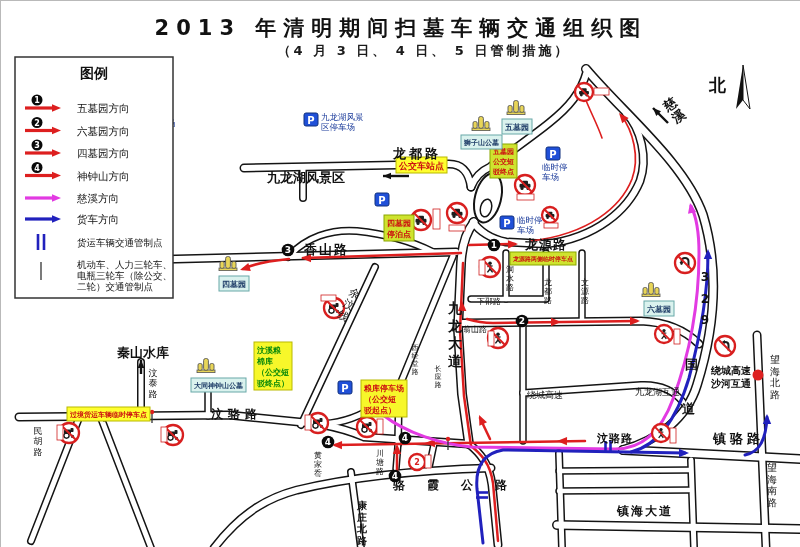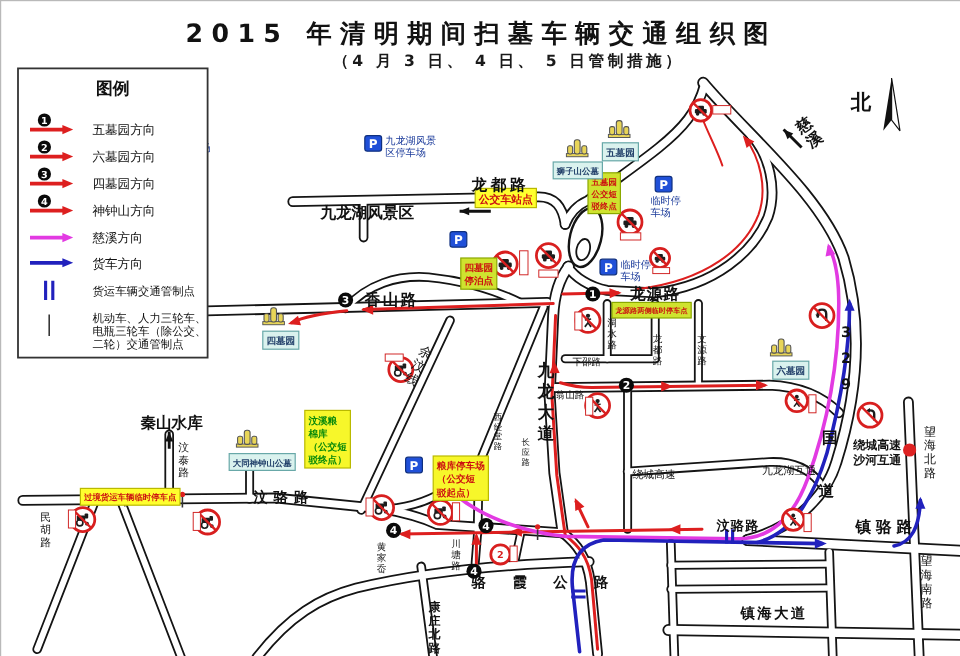--- a/index.html
+++ b/index.html
@@ -613,15 +613,15 @@
           <text x="76" y="245" font-size="9.5" fill="#111">货运车辆交通管制点</text>
         </g>
         <g>
           <line x1="40" y1="261" x2="40" y2="279" stroke="#333333" stroke-width="1.3"></line>
           <text x="76" y="267" font-size="9.5" fill="#111">机动车、人力三轮车、</text>
           <text x="76" y="278" font-size="9.5" fill="#111">电瓶三轮车（除公交、</text>
           <text x="76" y="289" font-size="9.5" fill="#111">二轮）交通管制点</text>
         </g>
       </g>
     </svg>
-  <div class="title">2015 年清明期间扫墓车辆交通组织图</div>
+  <div class="title">2013 年清明期间扫墓车辆交通组织图</div>
   <div class="subtitle">（4 月 3 日、 4 日、 5 日管制措施）</div>
 </div>
 
 </body></html>

